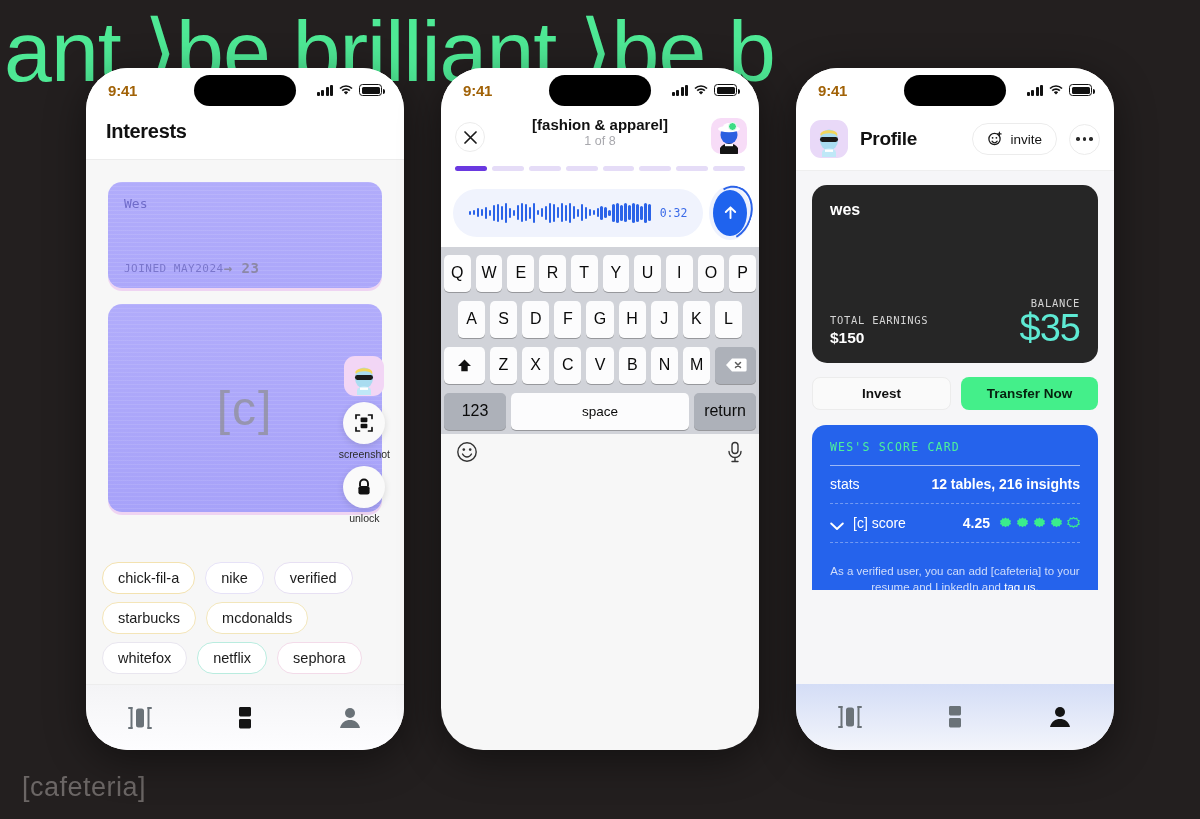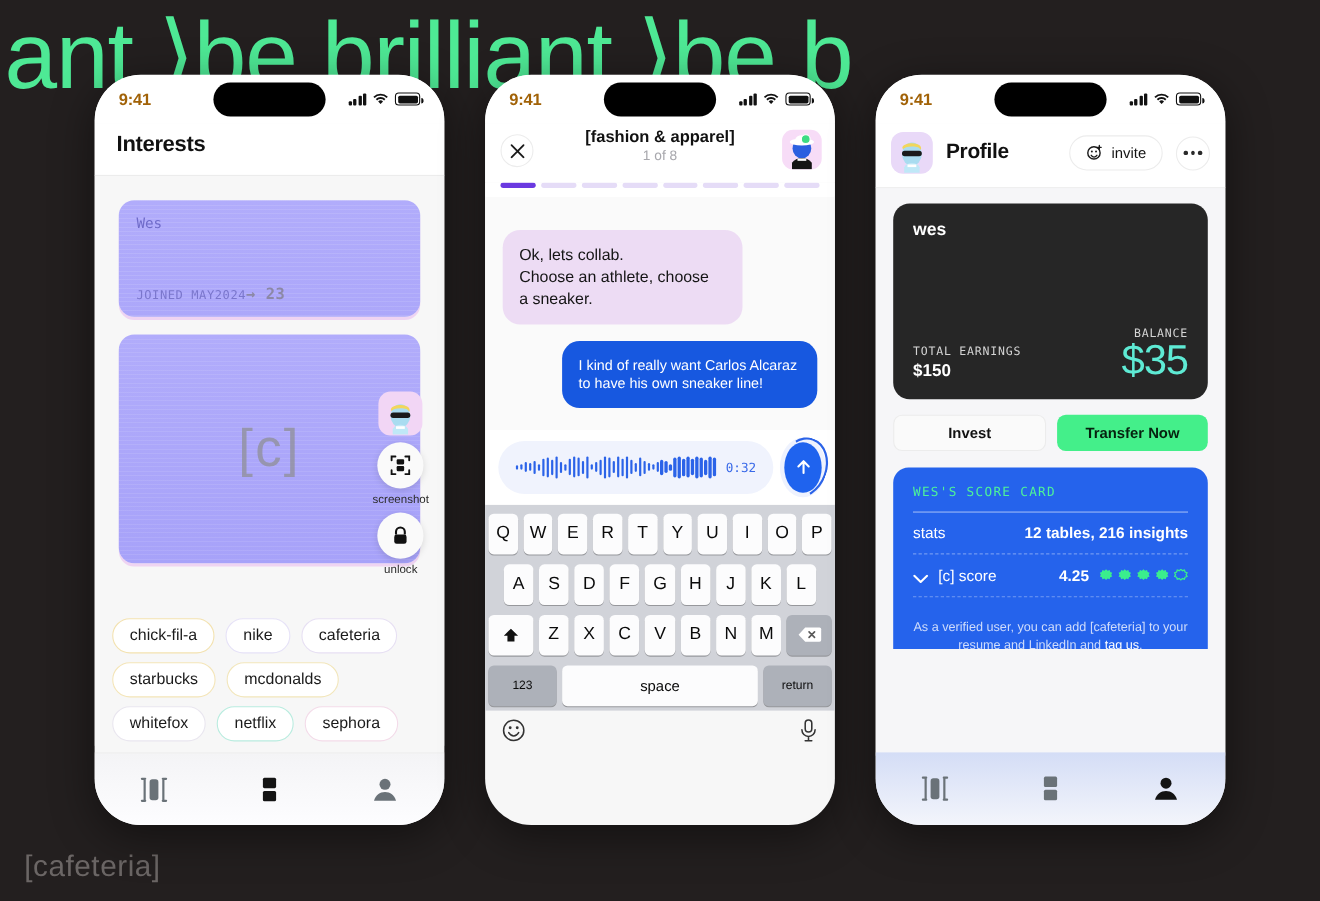--- a/index.html
+++ b/index.html
@@ -147,21 +147,21 @@
     border:2.5px solid #2b63e8;border-bottom-color:transparent;border-left-color:transparent;transform:rotate(20deg);}
 
   .kb { background:#d1d3d9; padding:8px 3px 4px; height:187px; display:flex; flex-direction:column; gap:9px;}
   .kb-row { display:flex; justify-content:center; gap:5px; }
   .key { background:#fcfcfd; border-radius:5px; height:37px; min-width:26px; flex:1;
     display:flex; align-items:center; justify-content:center; font-size:16px; color:#0a0a0a;
     box-shadow:0 1px 0 rgba(0,0,0,.28);}
   .key.dark { background:#adb1b9; }
   .key.wide { flex:1.5; }
   .key.space { flex:4.6; font-size:13.5px; }
-  .key.fn { flex:1.6; font-size:11px; }
+  .key.fn { flex:1.6; font-size:16px; }
   .kb-row.pad { padding:0 3px; }
   .kb-foot { display:flex; justify-content:space-between; align-items:center; padding:2px 12px 0;}
   .home-ind { width:124px; height:5px; border-radius:3px; background:#0b0b0b; margin:6px auto 0;}
 
   
   .p3-head { background:#fff; padding:8px 14px 12px; display:flex; align-items:center; gap:12px;
     border-bottom:1px solid #efefef;}
   .p3-av { width:38px; height:38px; border-radius:11px; background:#e9d9f8; overflow:hidden;
     display:flex; align-items:flex-end; justify-content:center;}
   .p3-title { font-size:19px; font-weight:700; color:#111; flex:1; letter-spacing:-.3px;}
@@ -269,21 +269,21 @@
             <path d="M5 9V6.5a4 4 0 0 1 8 0V9" stroke="#111" stroke-width="1.9" fill="none"></path>
             <rect x="3.4" y="9" width="11.2" height="8.4" rx="2.2" fill="#111"></rect>
           </svg>
         </div>
         <div class="fab-label">unlock</div>
       </div>
 
       <div class="tags" id="p1-tags">
           <div class="tag c1">chick-fil-a</div>
           <div class="tag c2">nike</div>
-          <div class="tag c3">cafeteria</div>
+          <div class="tag c3">verified</div>
           <div class="tag c4">starbucks</div>
           <div class="tag c5">mcdonalds</div>
           <div class="tag c6">whitefox</div>
           <div class="tag c7">netflix</div>
           <div class="tag c8">sephora</div>
         </div>
     </div>
 
     <div class="tabbar">
       <div class="tab-ic">
@@ -351,26 +351,20 @@
         <span class="on"></span>
         <span></span>
         <span></span>
         <span></span>
         <span></span>
         <span></span>
         <span></span>
         <span></span>
       </div>
 
-    <div class="chat" id="p2-chat">
-        <div class="bub them" style="white-space: pre-line;">Ok, lets collab.
-Choose an athlete, choose
-a sneaker.</div>
-        <div class="bub me" style="white-space: pre-line;">I kind of really want Carlos Alcaraz to have his own sneaker line!</div>
-      </div>
 
     <div class="rec-row">
       <div class="rec-pill">
         <span class="wave" id="p2-wave">
             <i style="height: 4px;"></i>
             <i style="height: 5px;"></i>
             <i style="height: 9px;"></i>
             <i style="height: 7px;"></i>
             <i style="height: 12px;"></i>
             <i style="height: 6px;"></i>

